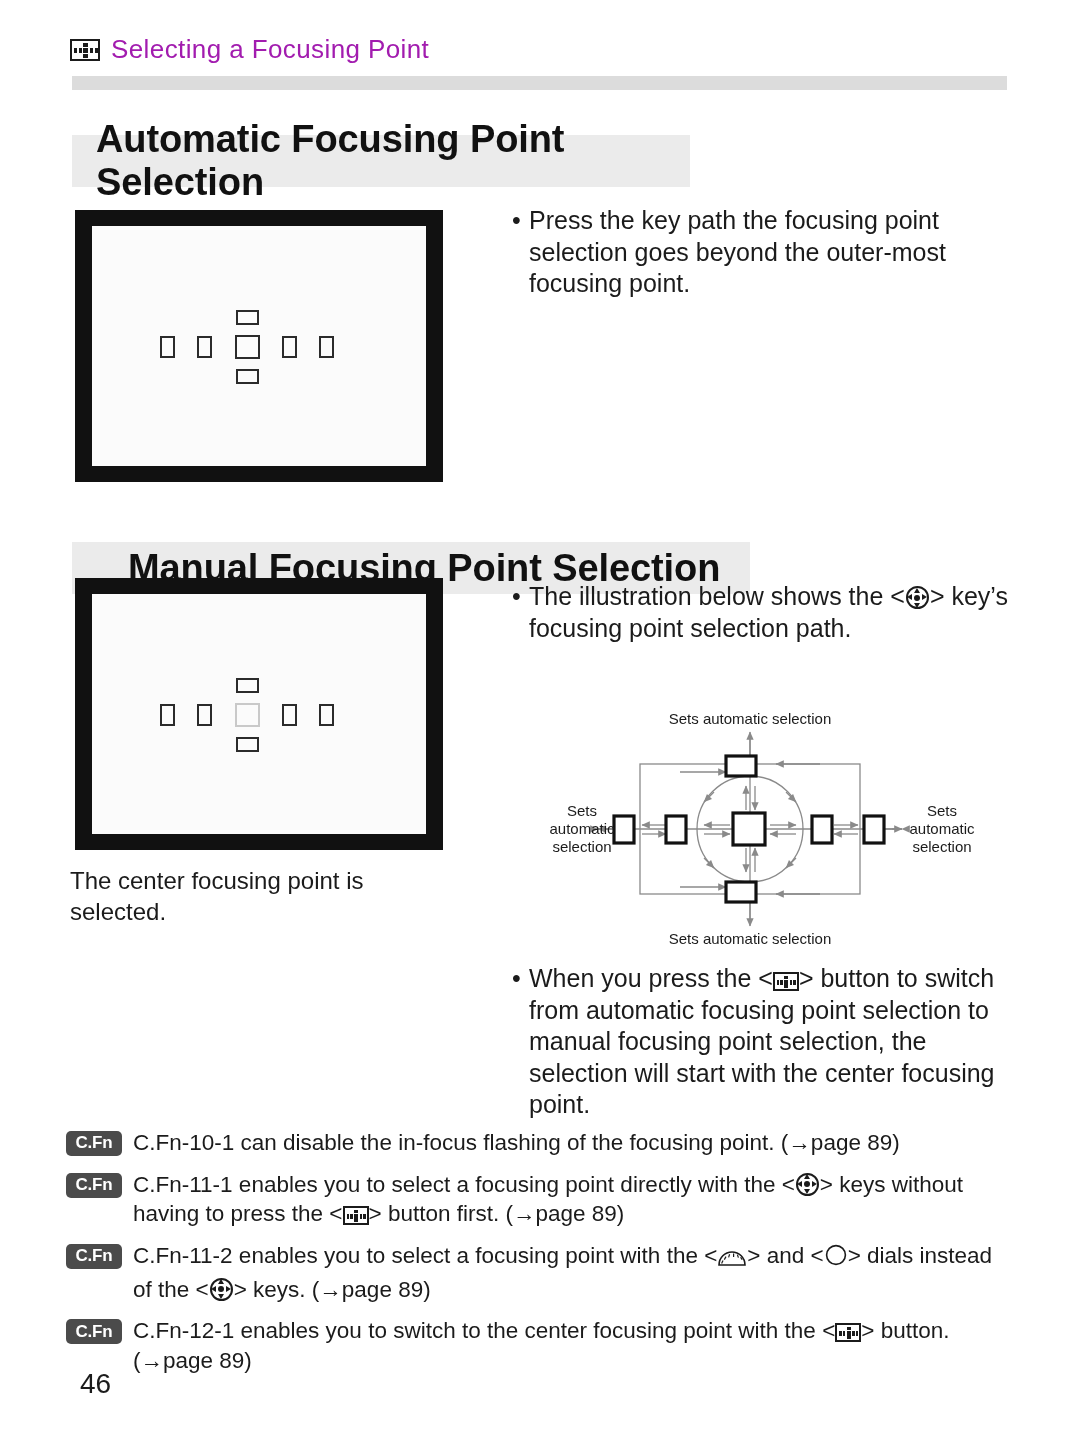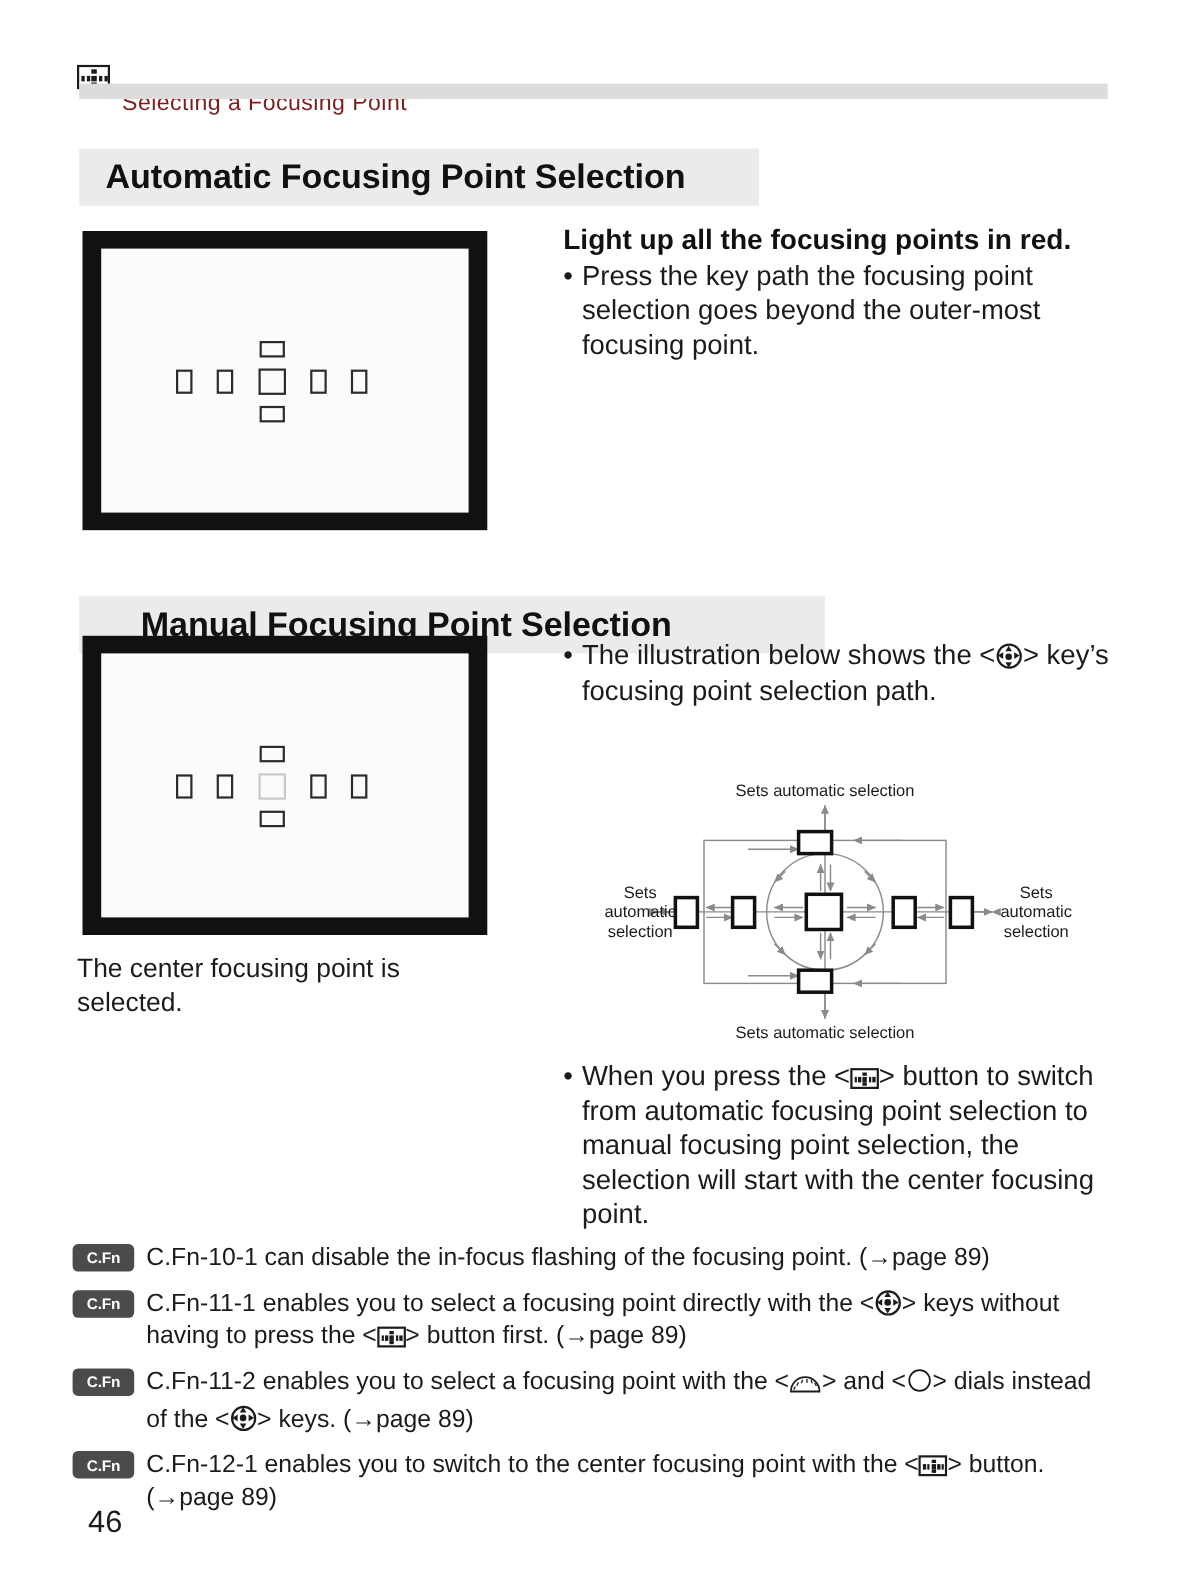--- a/index.html
+++ b/index.html
@@ -26,24 +26,23 @@
   
   .runhead {
     position: absolute;
     left: 70px;
     top: 34px;
     display: flex;
     align-items: center;
     gap: 11px;
   }
   .runhead-title {
-    font-size: 21px;
+    font-size: 26px;
     letter-spacing: 0.4px;
-    color: #7f1d1d;
-    margin-top: 48px;
+    color: #a21caf;
   }
   .head-rule {
     position: absolute;
     left: 72px;
     top: 76px;
     width: 935px;
     height: 14px;
     background: #dcdcdc;
   }
 
@@ -82,21 +81,21 @@
   
   .band {
     position: absolute;
     background: #ebebeb;
     display: flex;
     align-items: center;
   }
   .band h2 {
     margin: 0;
     padding-left: 24px;
-    font-size: 31px;
+    font-size: 38px;
     font-weight: bold;
     letter-spacing: -0.1px;
     color: #111;
   }
 
   
   .vf {
     position: absolute;
     background: #111111;
     box-sizing: border-box;
@@ -218,21 +217,21 @@
   }
   .cfn-badge {
     flex: 0 0 auto;
     width: 56px;
     height: 25px;
     margin-right: 11px;
     margin-top: 3px;
     border-radius: 5px;
     background: #4b4b4b;
     color: #ffffff;
-    font-size: 14px;
+    font-size: 17px;
     font-weight: bold;
     letter-spacing: -0.2px;
     display: flex;
     align-items: center;
     justify-content: center;
     box-sizing: border-box;
   }
   .note .note-txt { flex: 1 1 auto; }
 
   .folio {
@@ -272,21 +271,20 @@
       <div class="afpt" style="left:68px;  top:110px; width:15px; height:22px;"></div>
       <div class="afpt" style="left:105px; top:110px; width:15px; height:22px;"></div>
       <div class="afpt" style="left:143px; top:109px; width:25px; height:24px;"></div>
       <div class="afpt" style="left:190px; top:110px; width:15px; height:22px;"></div>
       <div class="afpt" style="left:227px; top:110px; width:15px; height:22px;"></div>
       <div class="afpt" style="left:144px; top:143px; width:23px; height:15px;"></div>
     </div>
   </div>
 
   <div class="rcol" style="top:204px;">
-    <p class="lede">Light up all the focusing points in red.</p>
     <div class="bullet">
       <span class="dot">•</span>
       <span class="txt">Press the key path the focusing point selection goes beyond the outer-most focusing point.</span>
     </div>
   </div>
 
   <div class="band" style="left:72px; top:542px; width:646px; height:52px;padding-left:32px;">
     <h2>Manual Focusing Point Selection</h2>
   </div>
 

